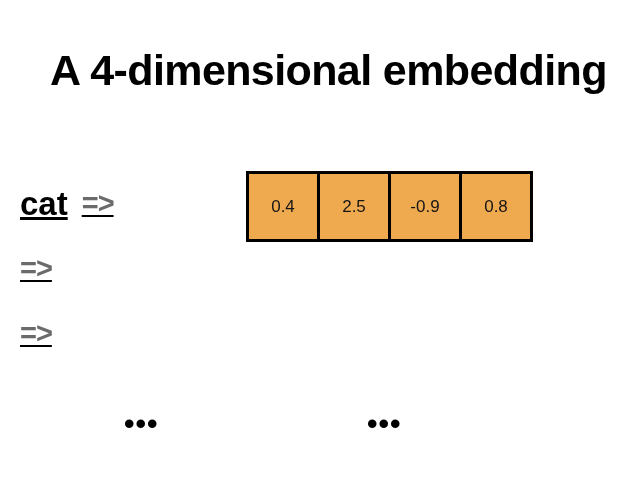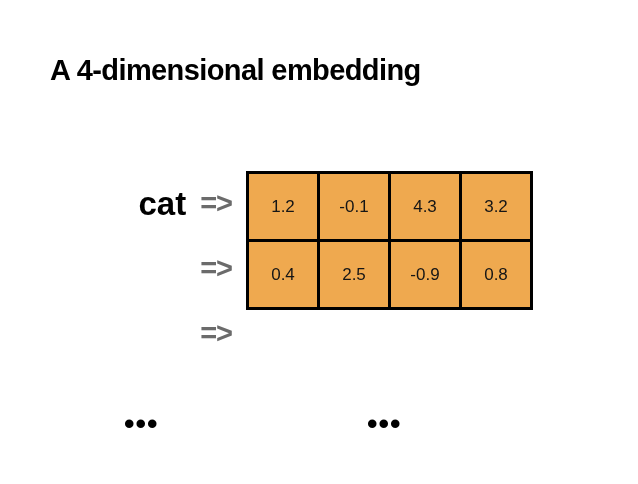--- a/index.html
+++ b/index.html
@@ -20,42 +20,42 @@
     height: 484px;
     background: #ffffff;
   }
 
   
   #slide-title {
     position: absolute;
     left: 50px;
     top: 46px;
     width: 560px;
-    font-size: 29px;
+    font-size: 43px;
     line-height: 48px;
     font-weight: bold;
     color: #000000;
     letter-spacing: -0.6px;
     white-space: nowrap;
     font-family: "Liberation Sans", sans-serif;
   }
 
   
   .label-col {
     position: absolute;
     left: 20px;
     top: 171px;
     width: 212px;
   }
   .label-row {
     height: 65px;
     display: flex;
     align-items: center;
-    justify-content: flex-end;
     gap: 14px;
+    text-decoration: underline;
   }
   .word {
     font-size: 33px;
     font-weight: bold;
     color: #000000;
     line-height: 1;
     font-family: "Liberation Sans", sans-serif;
   }
   .arrow {
     font-size: 29px;
@@ -122,26 +122,20 @@
 
     <div class="label-row">
       <span class="arrow">=&gt;</span>
     </div>
 
   </div>
 
   <table id="embedding-matrix">
     <tbody>
       <tr>
-        <td>1.2</td>
-        <td>-0.1</td>
-        <td>4.3</td>
-        <td>3.2</td>
-      </tr>
-      <tr>
         <td>0.4</td>
         <td>2.5</td>
         <td>-0.9</td>
         <td>0.8</td>
       </tr>
     </tbody>
   </table>
 
   <div class="ellipsis" id="ellipsis-words">•••</div>
 

